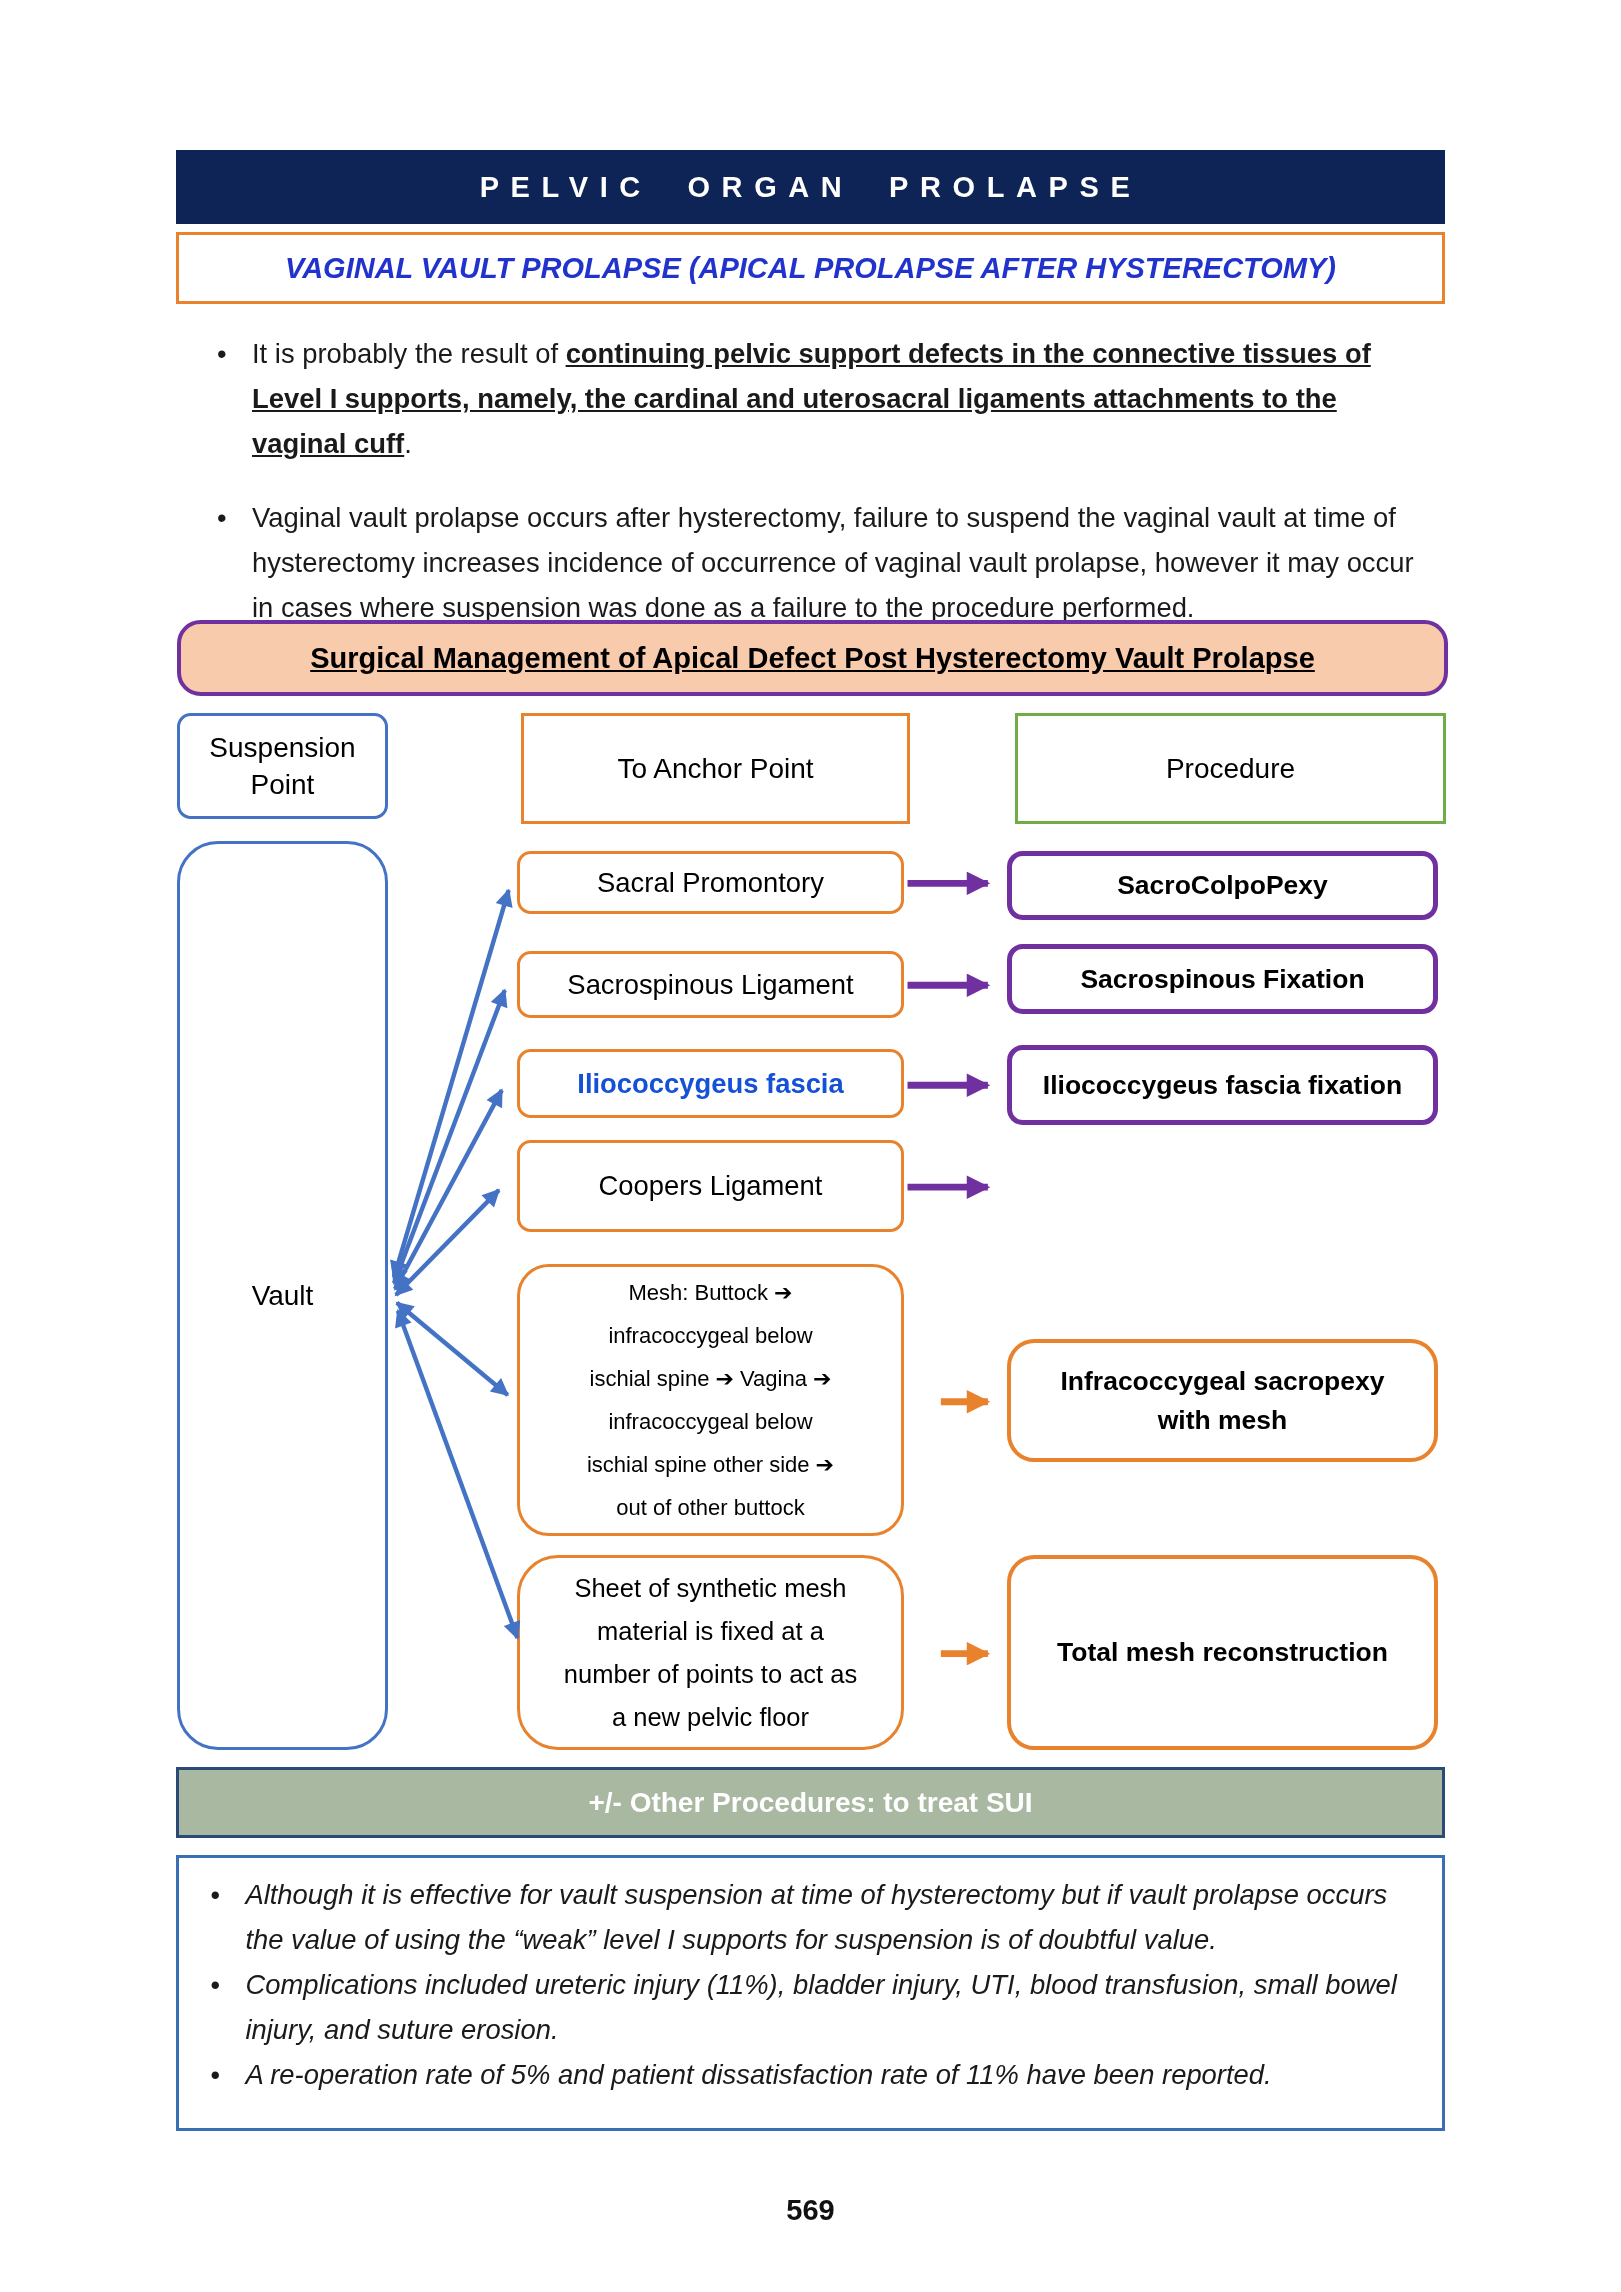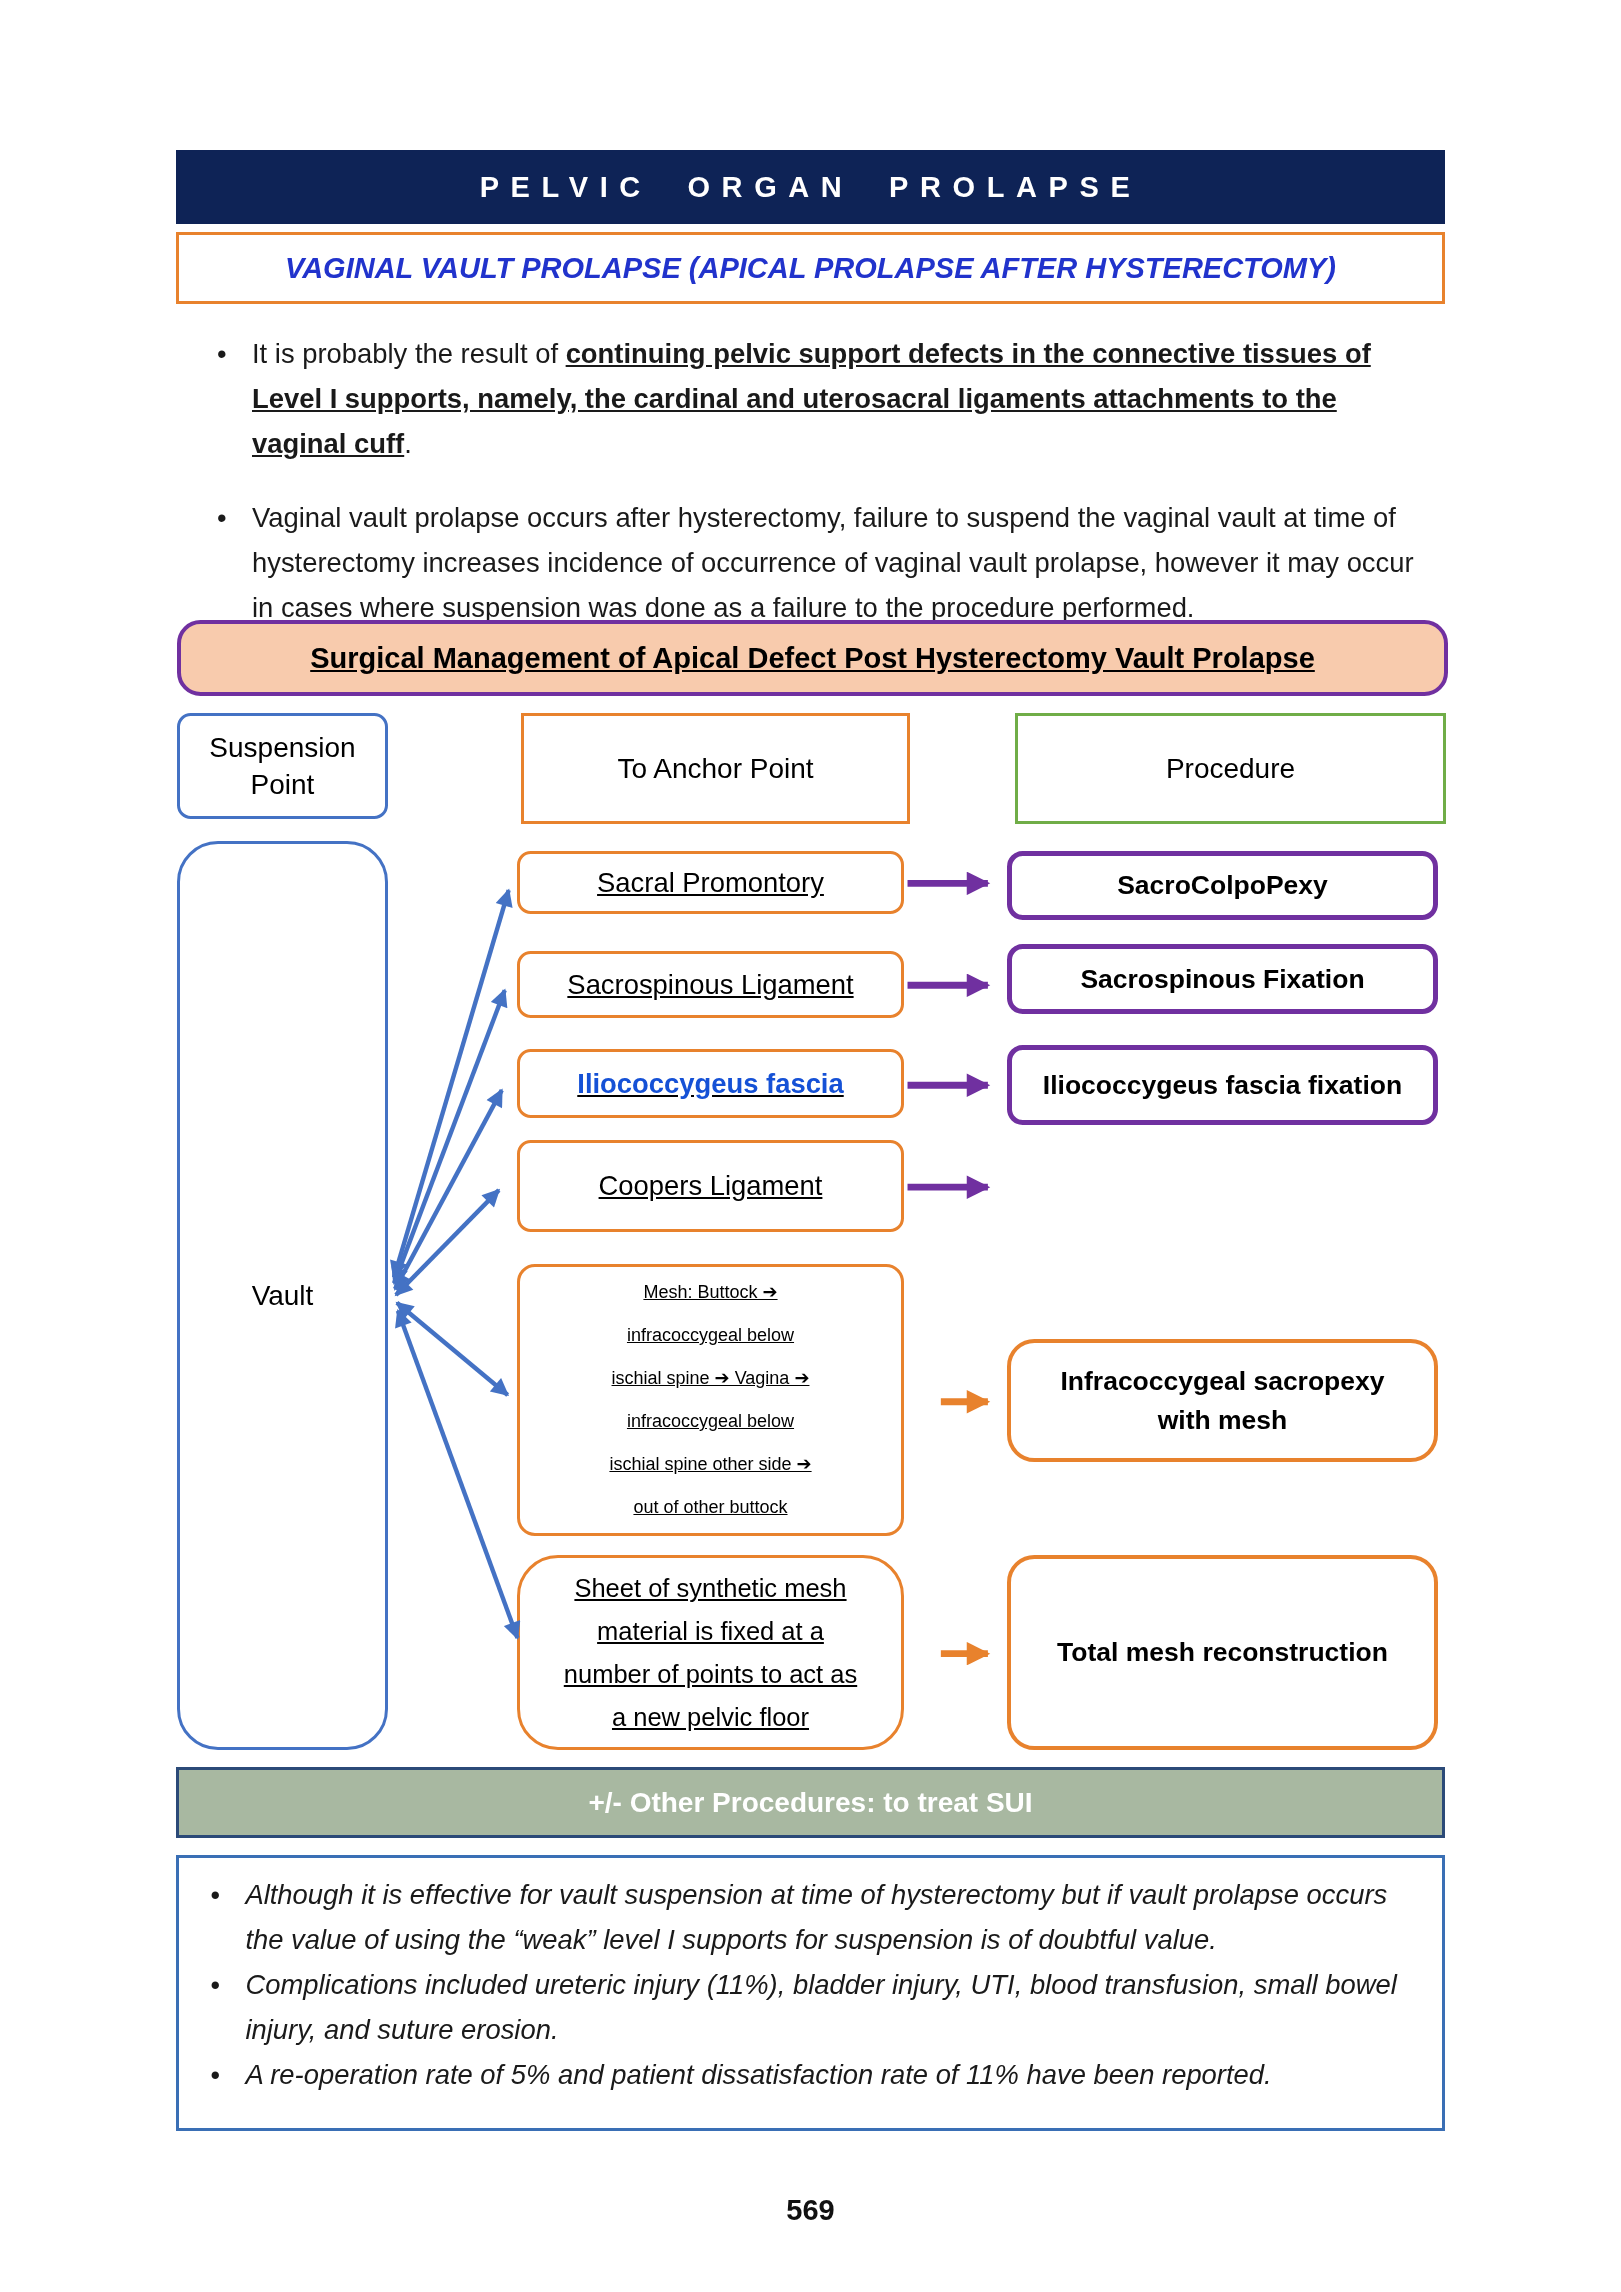--- a/index.html
+++ b/index.html
@@ -55,28 +55,28 @@
     left:177px;top:841px;width:211px;height:909px;
     border:3.9px solid #4472C4;border-radius:41px;background:#fff;
     display:flex;align-items:center;justify-content:center;
     font-size:28px;color:#000;
   }
   
   .anchor-box{
     left:517px;width:387px;
     border:3.9px solid #E8822D;border-radius:13.7px;background:#fff;
     display:flex;align-items:center;justify-content:center;
-    font-size:27.4px;color:#000;text-align:center;white-space:pre-line;text-decoration:underline;
+    font-size:27.4px;color:#000;text-align:center;white-space:pre-line;
   }
   .a1{top:851px;height:63px;}
   .a2{top:951px;height:67px;}
   .a3{top:1049px;height:69px;}
   .a3 span{color:#1551D6;font-weight:bold;}
   .a4{top:1140px;height:92px;}
-  .a5{top:1264px;height:272px;border-radius:18px;font-size:18px;line-height:43px;}
+  .a5{top:1264px;height:272px;border-radius:32px;font-size:22px;line-height:43px;}
   .a6{top:1555px;height:195px;border-radius:41px;font-size:25.5px;line-height:43px;}
   
   .proc-box{
     left:1007px;width:431px;
     background:#fff;border:5.9px solid #7030A0;border-radius:15.7px;
     display:flex;align-items:center;justify-content:center;
     font-size:26.5px;font-weight:bold;color:#000;text-align:center;white-space:pre-line;line-height:39px;
   }
   .p1{top:851px;height:69px;}
   .p2{top:944px;height:70px;}

